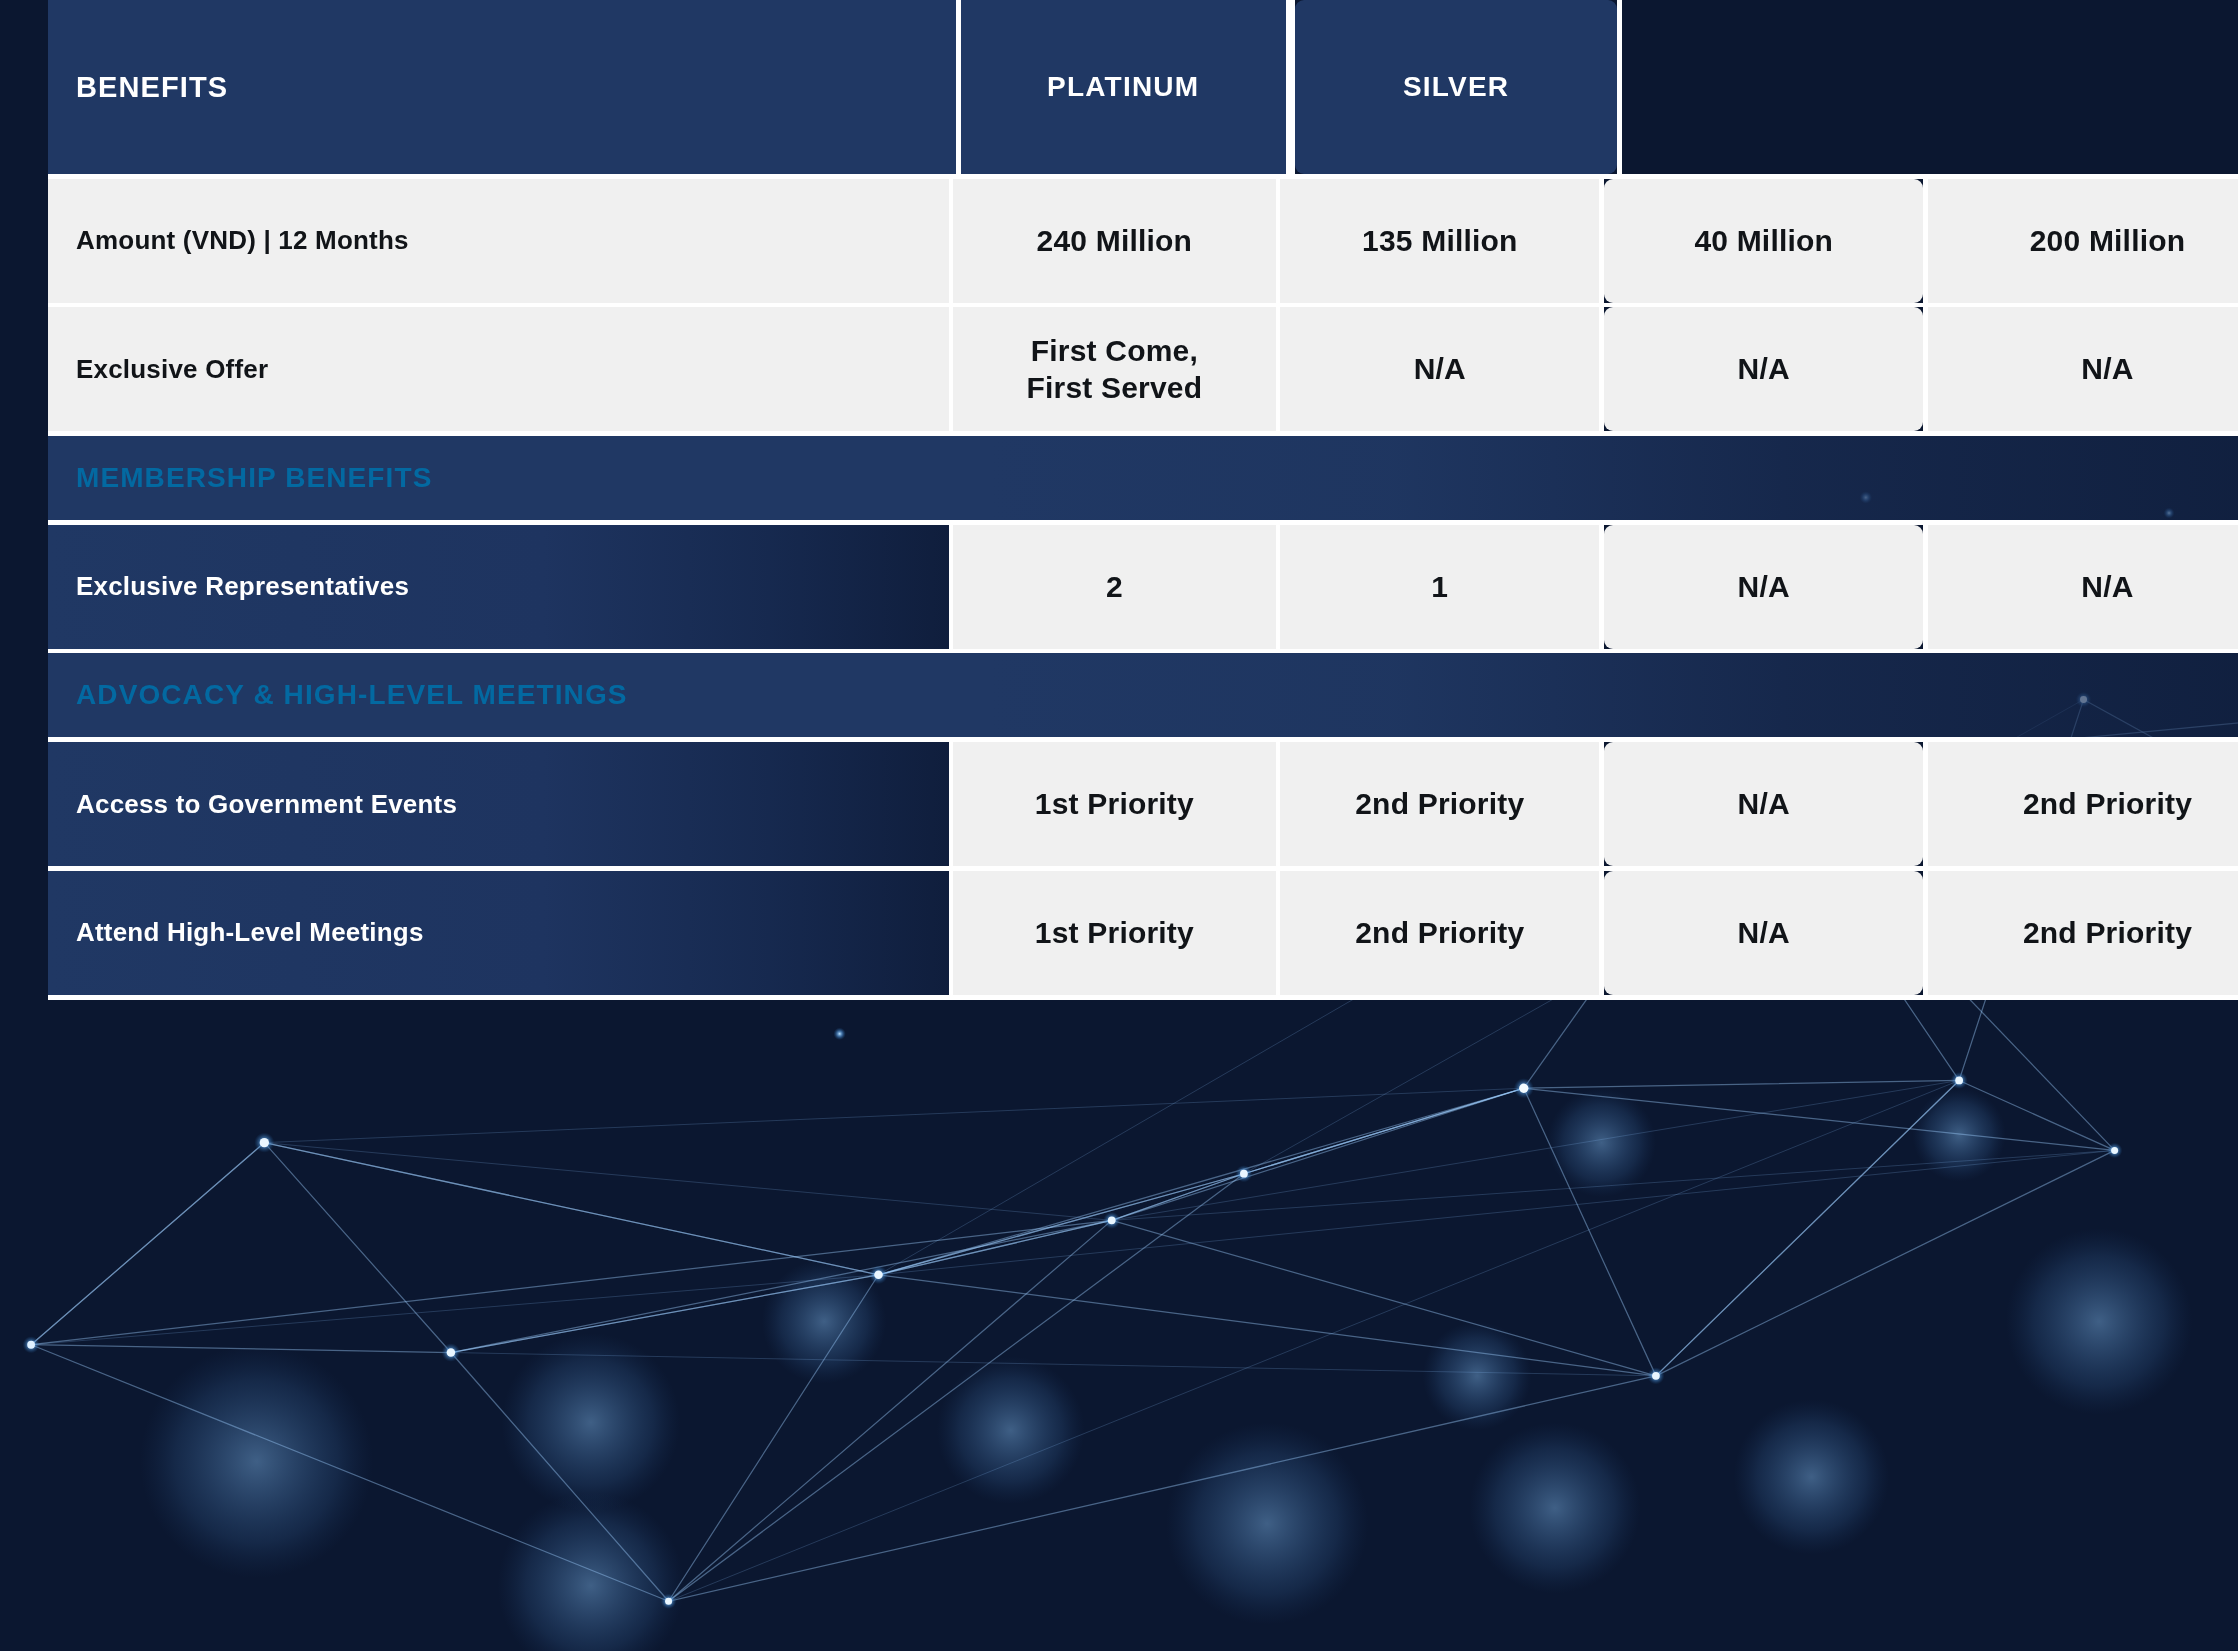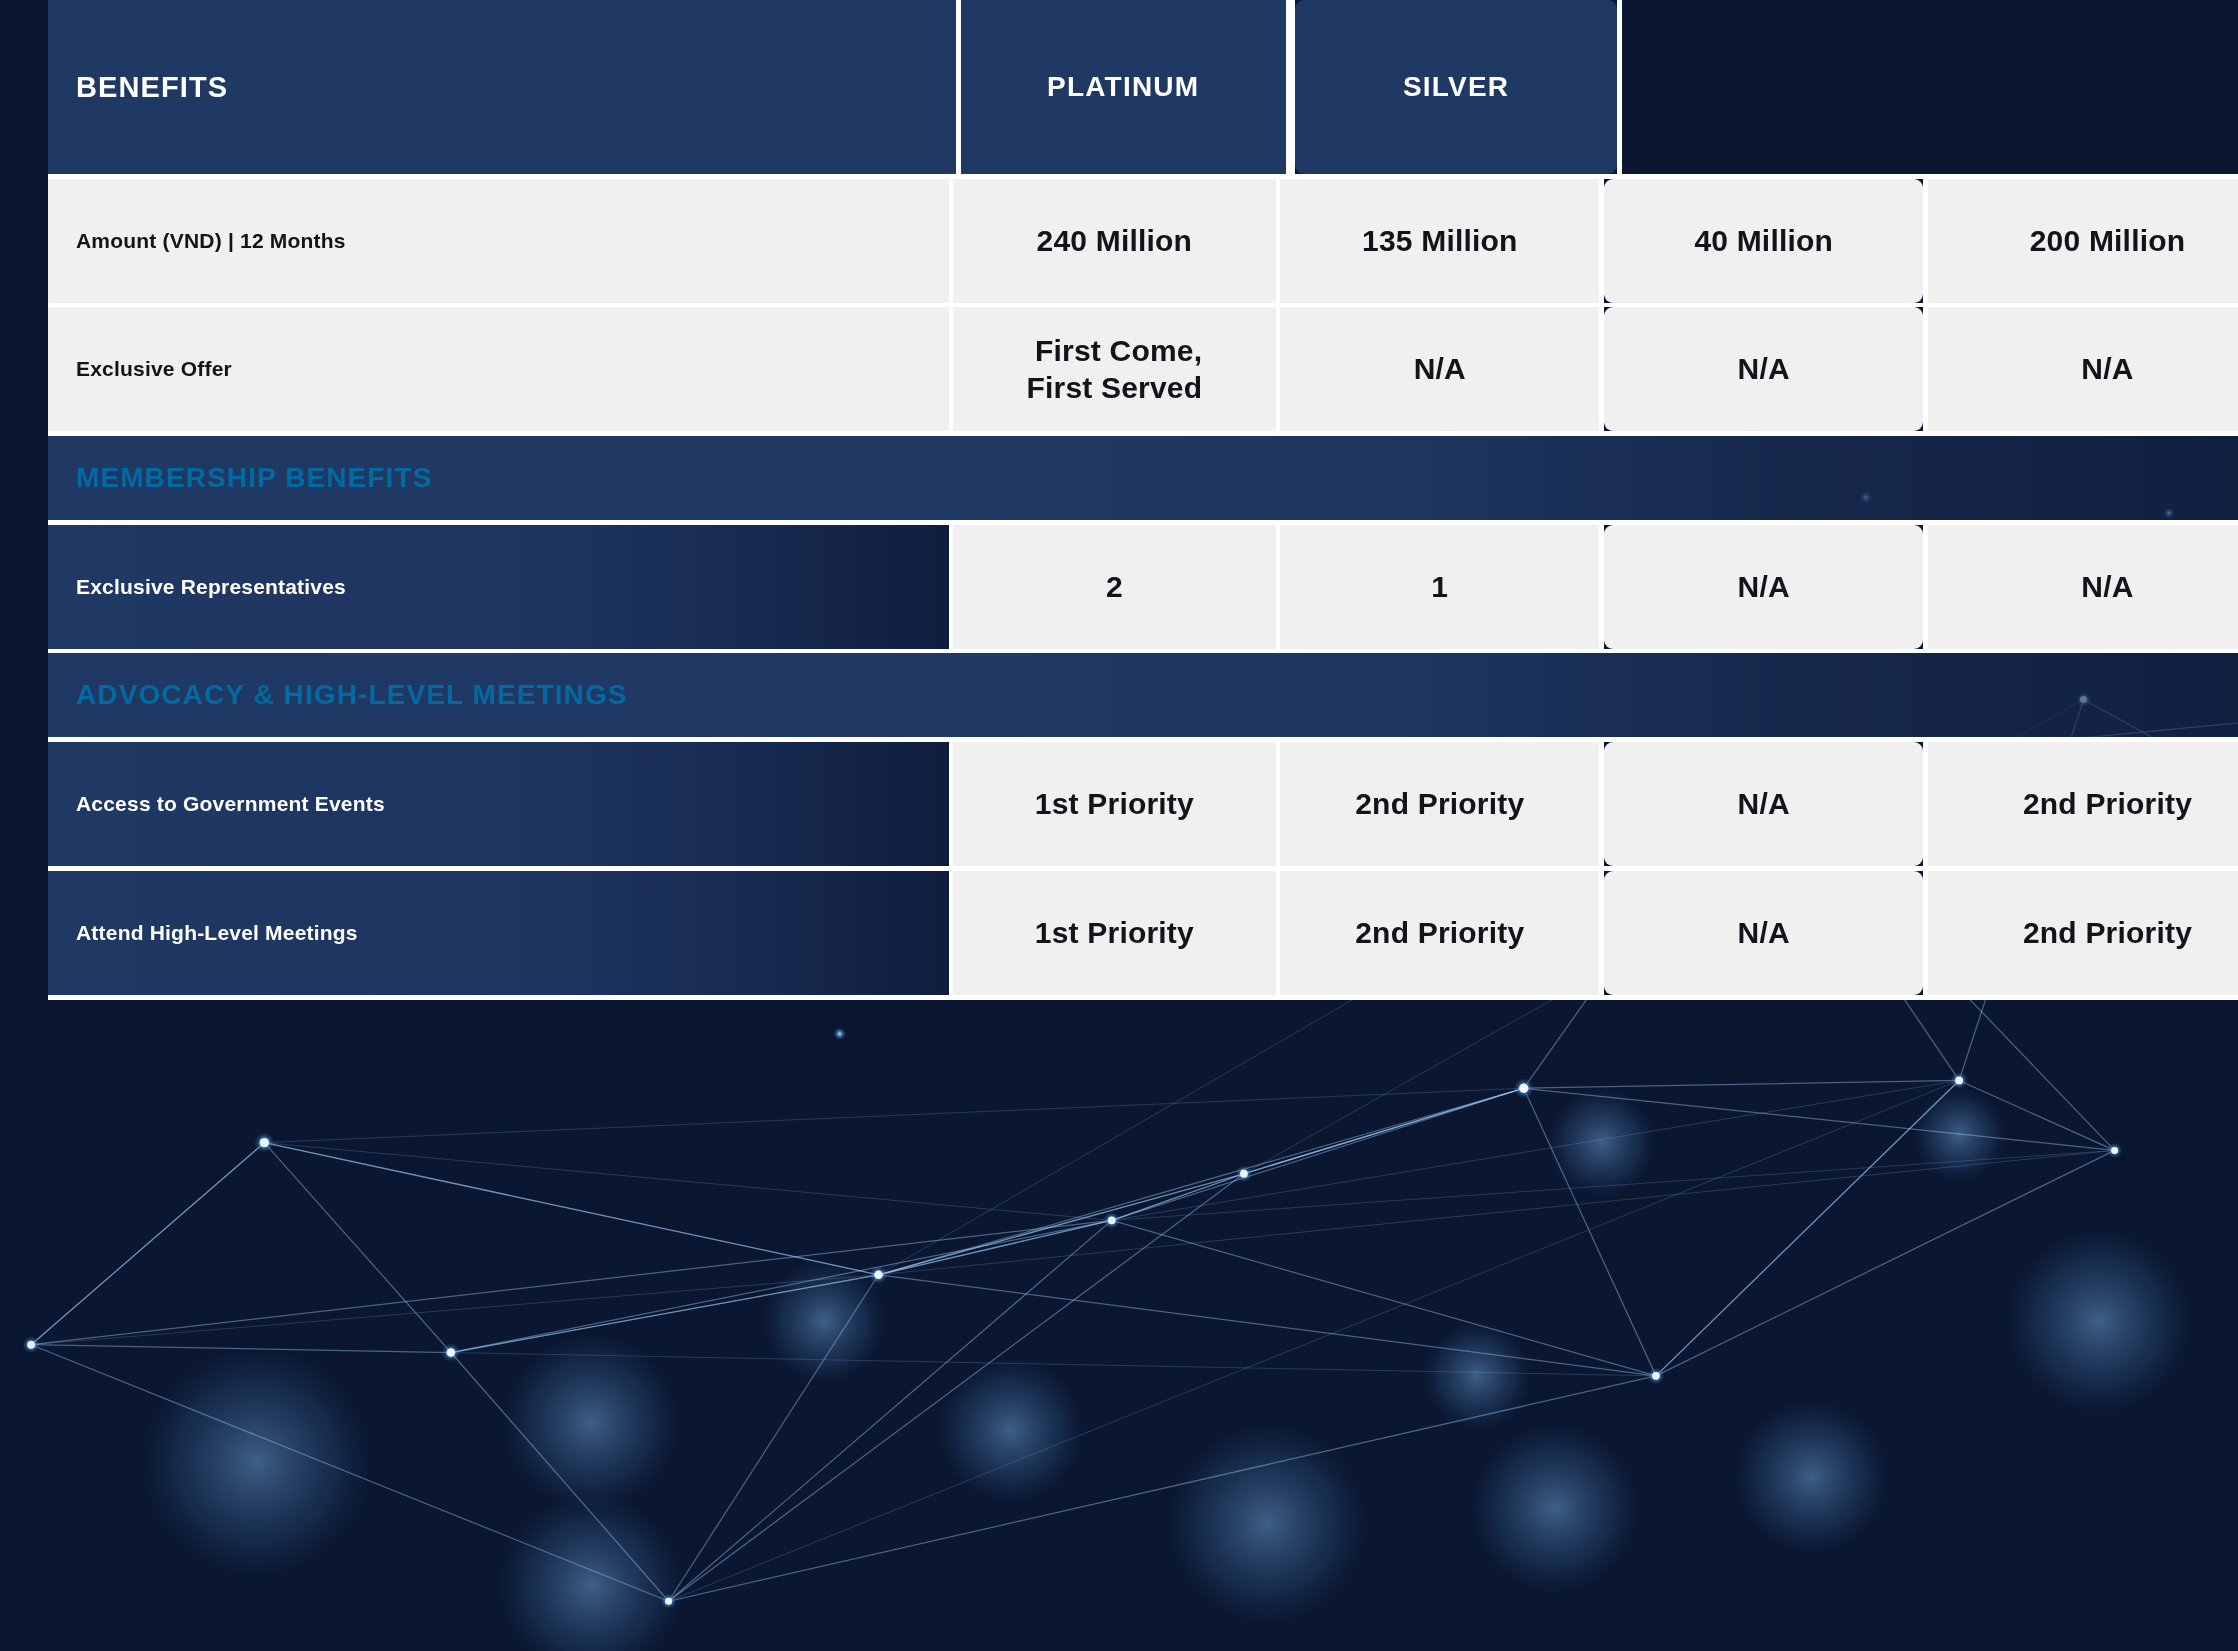--- a/index.html
+++ b/index.html
@@ -99,24 +99,24 @@
   .hdr-two-line { line-height: 1.22; }
 
   
   .data-row .cell {
     background: #f0f0f0;
     height: 124px;
   }
   .data-row.tall .cell { height: 124px; }
   .data-row .c-label {
     color: #111418;
-    font-size: 21px;
+    font-size: 26px;
     font-weight: bold;
   }
-  .two-line { line-height: 1.25; text-align: right; }
+  .two-line { line-height: 1.25; }
 
   
   .band-row {
     position: relative;
     width: 2239px;
     height: 84px;
   }
   .band-row .band-fill {
     position: absolute;
     inset: 0;

